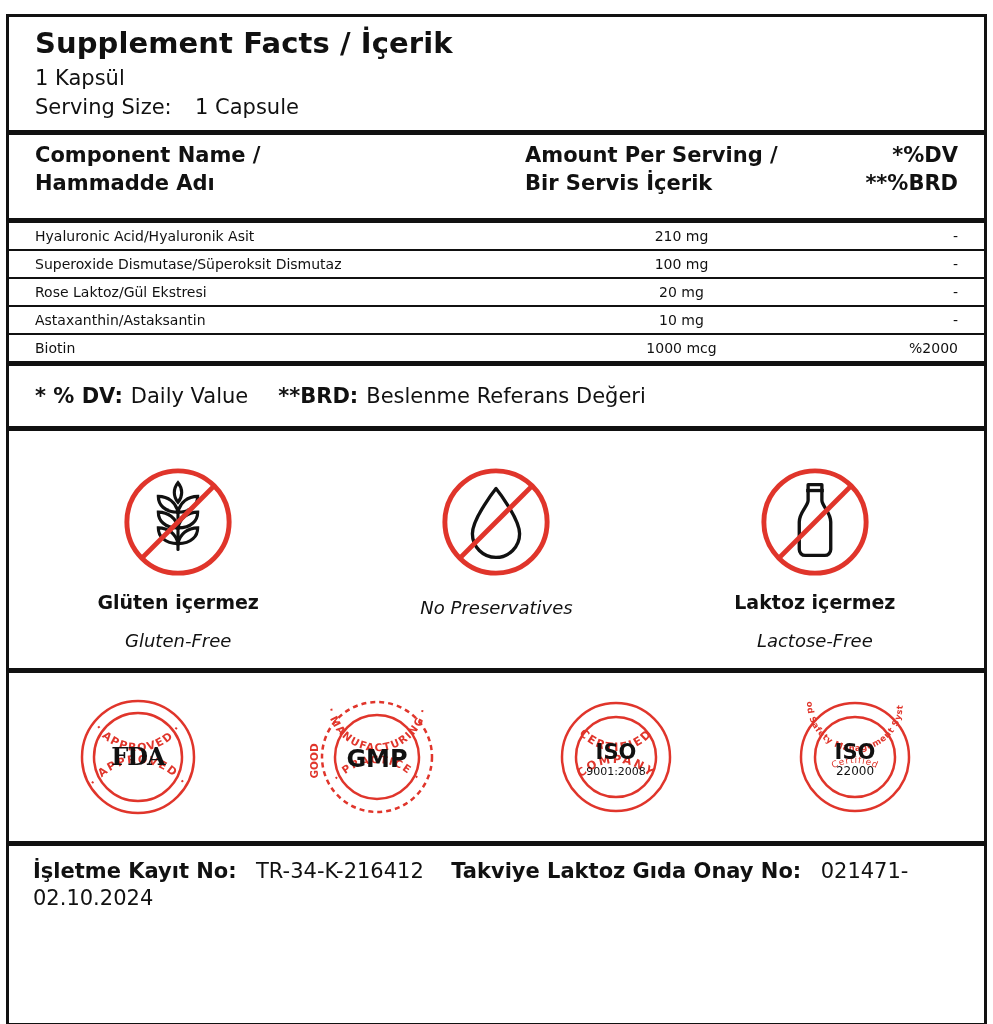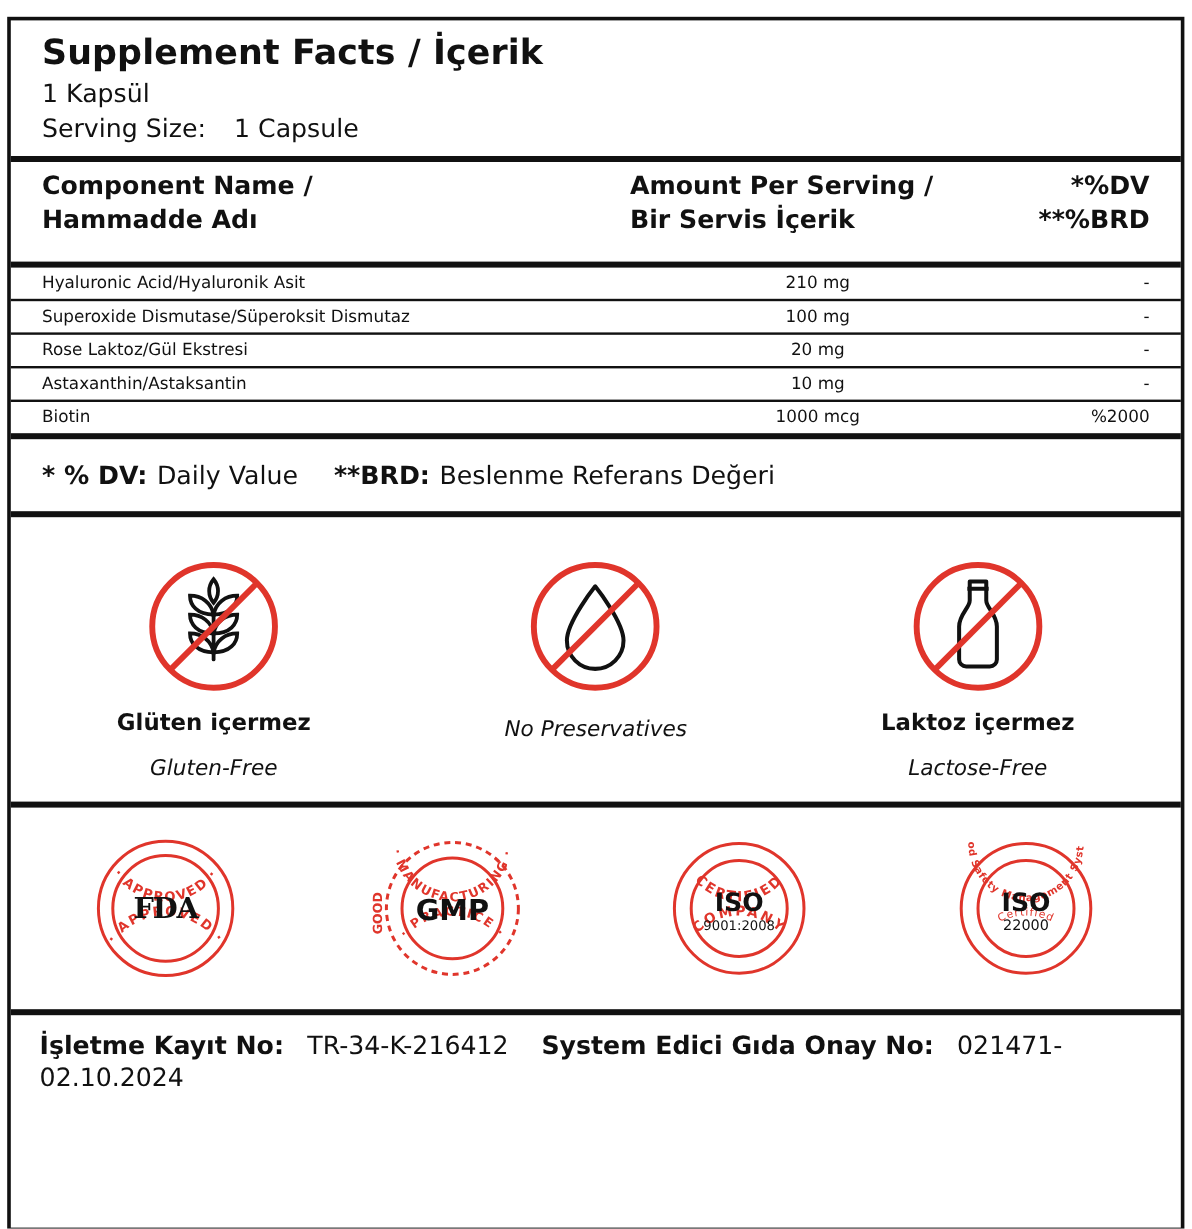--- a/index.html
+++ b/index.html
@@ -362,19 +362,19 @@
 
     </div>
 
     <div class="rule-thick"></div>
 
     <div class="bottom">
       <b>İşletme Kayıt No:</b>
       <span style="display:inline-block;width:6px"></span>
       <span>TR-34-K-216412</span>
       <span style="display:inline-block;width:14px"></span>
-      <b>System Edici Gıda Onay No:</b>
+      <b>Takviye Laktoz Gıda Onay No:</b>
       <span style="display:inline-block;width:6px"></span>
       <span>021471-02.10.2024</span>
     </div>
 
   </div>
 </div>
 
 </body></html>

